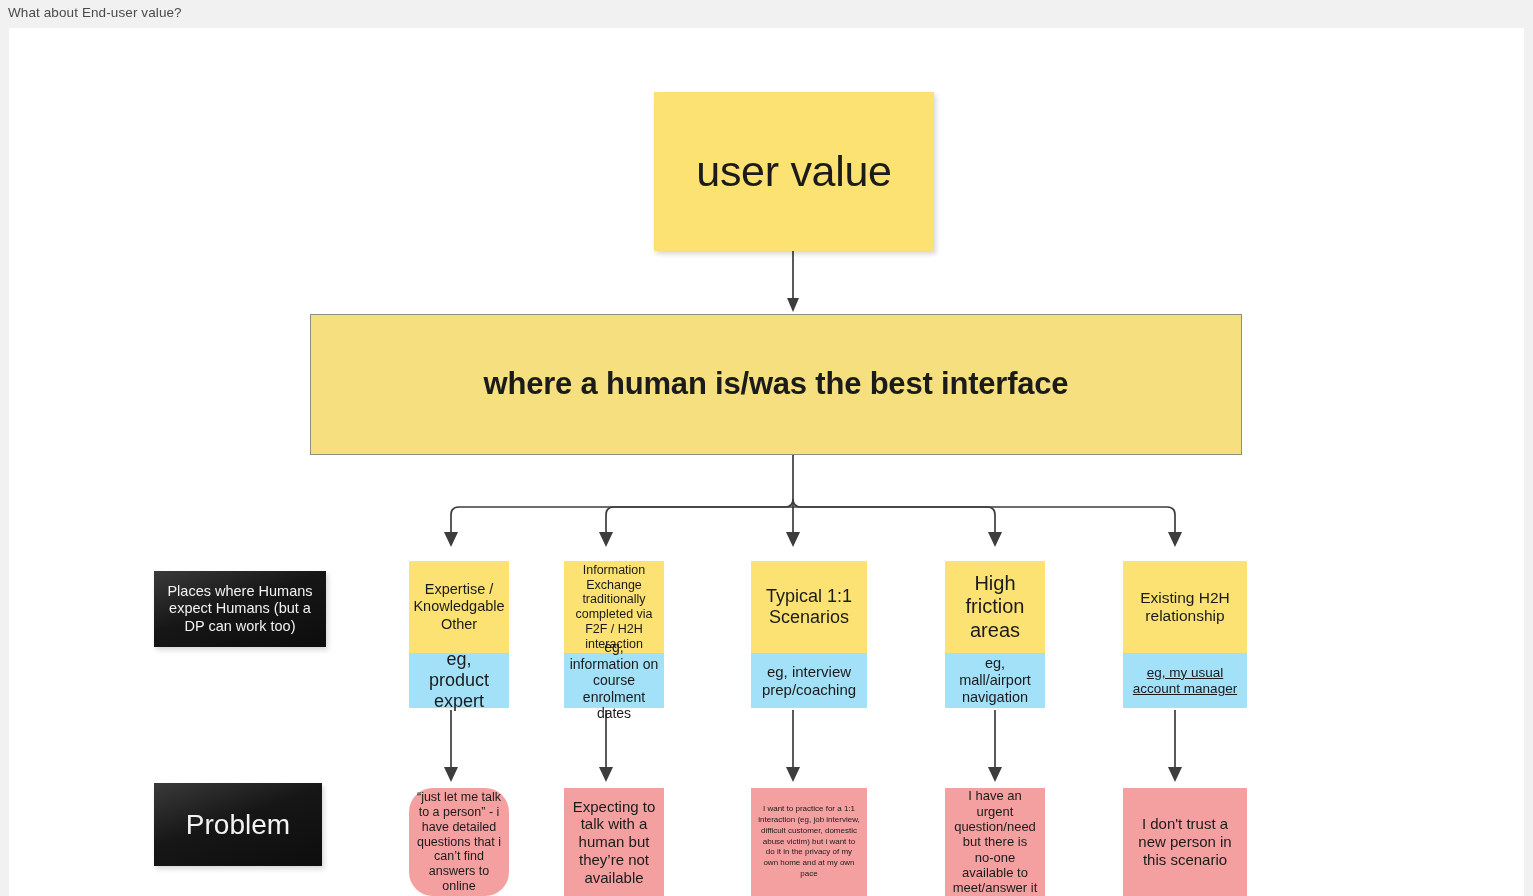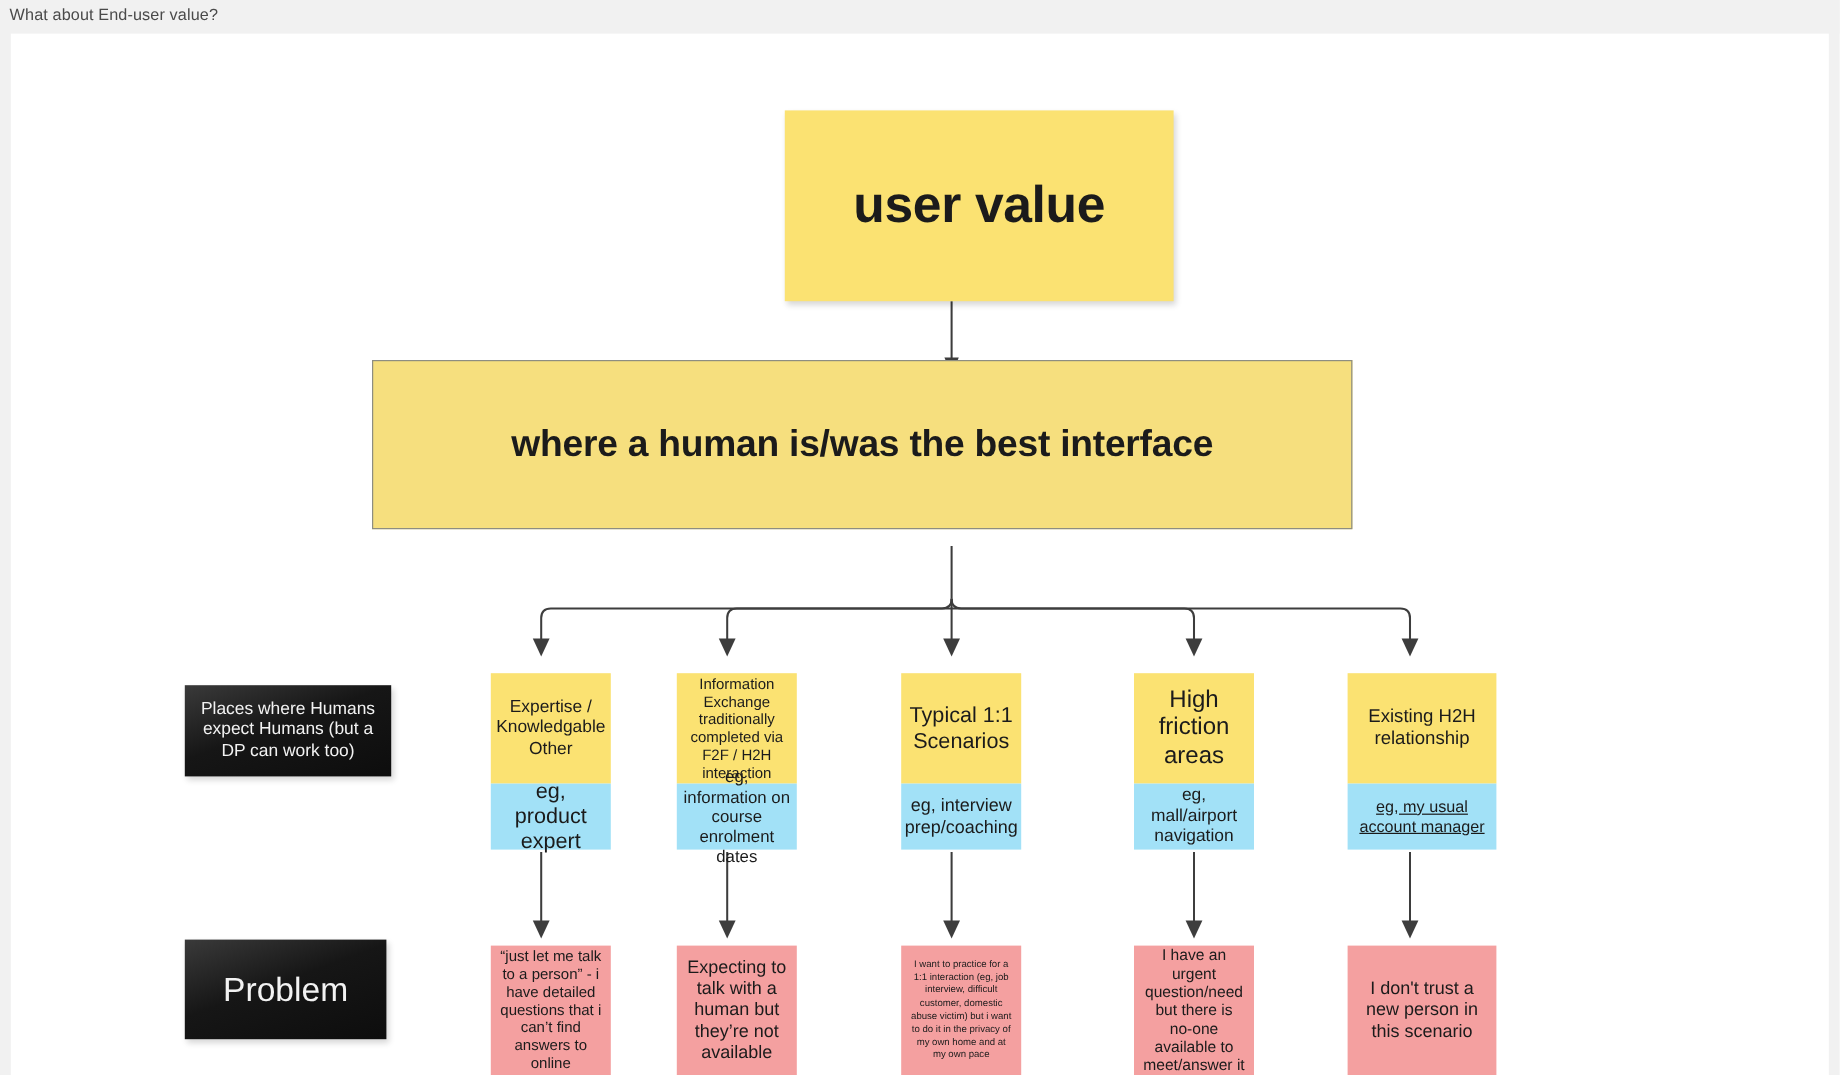--- a/index.html
+++ b/index.html
@@ -63,29 +63,29 @@
   .blue   { background: #a2e1f7; }
   .red    { background: #f4a0a0; }
   .black  {
     background: linear-gradient(160deg, #3a3a3a 0%, #161616 45%, #0d0d0d 100%);
     color: #f2f2f2;
   }
 
   
   #node-user-value {
     left: 645px; top: 64px;
-    width: 324px; height: 159px;
+    width: 280px; height: 159px;
     font-size: 43px;
-    font-weight: 700;
+    font-weight: 400;
     letter-spacing: -0.3px;
   }
 
   #node-best-interface {
-    left: 301px; top: 272px;
-    width: 817px; height: 141px;
+    left: 301px; top: 286px;
+    width: 932px; height: 141px;
     background: #f6df7e;
     border: 1.5px solid #8d8d81;
     font-size: 31px;
     font-weight: 700;
     letter-spacing: -0.2px;
   }
 
   #label-places {
     left: 145px; top: 543px;
     width: 172px; height: 76px;
@@ -119,38 +119,38 @@
   .col3 { left: 742px; }
   .col4 { left: 936px; }
   .col5 { left: 1114px; }
 
   .cat-row  { top: 533px; height: 92px; }
   .eg-row   { top: 625px; height: 55px; }
   .prob-row { top: 760px; height: 108px; }
 
   .w-c1 { width: 100px; }
   .w-c2 { width: 100px; }
-  .w-c3 { width: 100px; }
+  .w-c3 { width: 116px; }
   .w-c4 { width: 100px; }
   .w-c5 { width: 124px; align-items: center; }
 
   
   #cat-1 { font-size: 14.5px; }
   #cat-2 { font-size: 12.5px; }
   #cat-3 { font-size: 18px; }
   #cat-4 { font-size: 20px; }
   #cat-5 { font-size: 15.5px; }
 
   #eg-1 { font-size: 18px; }
   #eg-2 { font-size: 14px; }
   #eg-3 { font-size: 15px; }
   #eg-4 { font-size: 14.5px; }
   #eg-5 { font-size: 13.5px; text-decoration: underline; }
 
-  #prob-1 { font-size: 12.5px; }
+  #prob-1 { font-size: 12.5px; border-radius: 24px; }
   #prob-2 { font-size: 15px; }
   #prob-3 { font-size: 8px; line-height: 1.35; }
   #prob-4 { font-size: 13px; }
   #prob-5 { font-size: 15px; }
 
   
   #connectors {
     position: absolute;
     left: 0; top: 0;
     width: 1515px; height: 868px;

